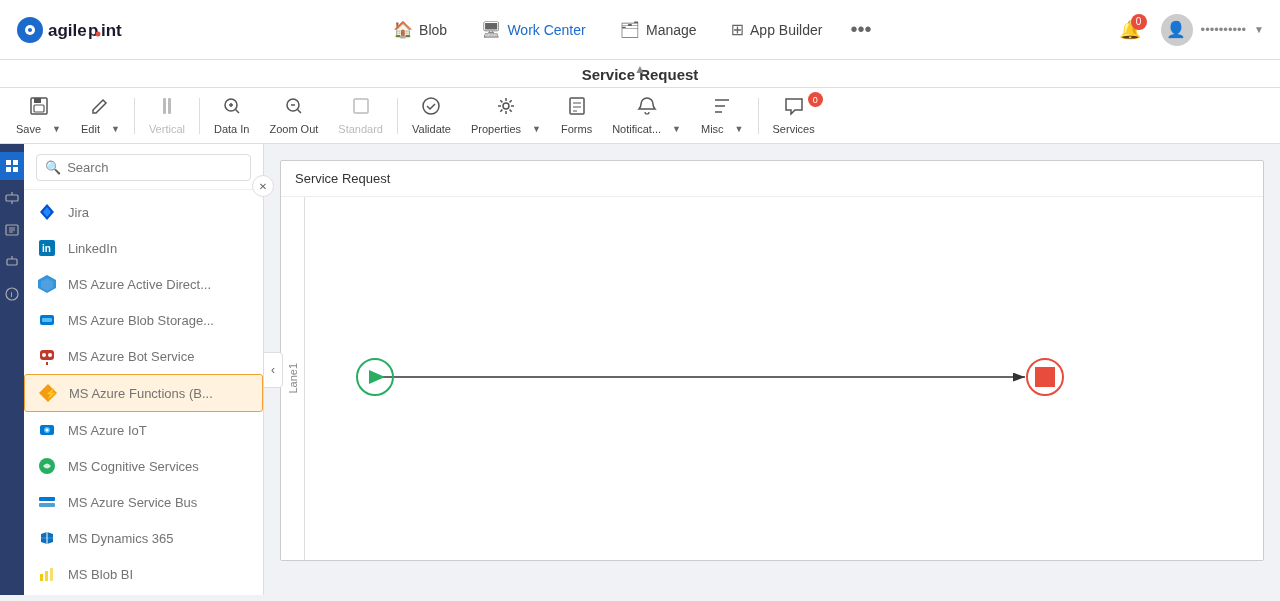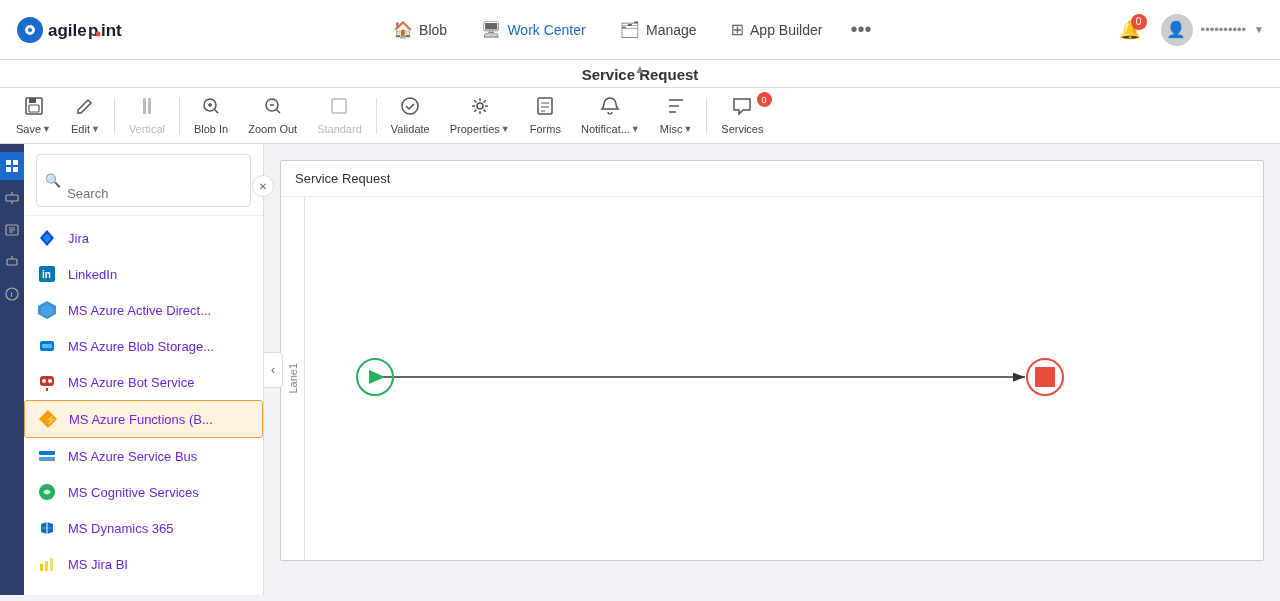--- a/index.html
+++ b/index.html
@@ -125,21 +125,21 @@
       border-radius: 4px;
       min-width: 44px;
       gap: 2px;
       color: #444;
       font-size: 11px;
     }
     .toolbar-btn.disabled { color: #bbb; cursor: default; }
     .toolbar-btn .tb-icon { font-size: 18px; color: #555; }
     .toolbar-btn.disabled .tb-icon { color: #bbb; }
     .toolbar-btn .tb-label { font-size: 11px; white-space: nowrap; }
-    .toolbar-dropdown { display: flex; align-items: center; gap: 1px; }
+    .toolbar-dropdown { display: flex; align-items: center; gap: 11px; }
     .dropdown-arrow { font-size: 9px; color: #666; }
     .toolbar-separator { width: 1px; height: 36px; background: #ddd; margin: 0 2px; }
     .badge-comments {
       position: relative;
     }
     .badge-count {
       position: absolute;
       top: 0;
       right: 0;
       background: #e74c3c;
@@ -203,36 +203,35 @@
       padding: 5px 8px;
       gap: 6px;
       background: #fff;
     }
     .search-box input {
       border: none;
       outline: none;
       font-size: 13px;
       flex: 1;
       color: #0f172a;
-      margin-top: 26px;
     }
     .search-icon { color: #888; font-size: 13px; }
     .panel-list {
       flex: 1;
       overflow-y: auto;
       padding: 4px 0;
     }
     .panel-item {
       display: flex;
       align-items: center;
       padding: 7px 12px;
       gap: 10px;
       cursor: pointer;
       font-size: 13px;
-      color: #6d28d9;
+      color: #737373;
     }
     .panel-item.selected { background: #fff3e0; border: 1px solid #f0a030; border-radius: 3px; }
     .panel-item-icon {
       width: 22px;
       height: 22px;
       display: flex;
       align-items: center;
       justify-content: center;
       flex-shrink: 0;
     }
@@ -431,21 +430,21 @@
 
   <div class="toolbar-btn">
     <span class="tb-icon">
       <svg width="20" height="20" viewBox="0 0 20 20">
         <circle cx="9" cy="9" r="6" stroke="#555" stroke-width="1.5" fill="none"></circle>
         <line x1="7" y1="9" x2="11" y2="9" stroke="#555" stroke-width="1.5"></line>
         <line x1="9" y1="7" x2="9" y2="11" stroke="#555" stroke-width="1.5"></line>
         <line x1="13.5" y1="13.5" x2="17" y2="17" stroke="#555" stroke-width="1.5"></line>
       </svg>
     </span>
-    <span class="tb-label">Blob In</span>
+    <span class="tb-label">Data In</span>
   </div>
 
   <div class="toolbar-btn">
     <span class="tb-icon">
       <svg width="20" height="20" viewBox="0 0 20 20">
         <circle cx="9" cy="9" r="6" stroke="#555" stroke-width="1.5" fill="none"></circle>
         <line x1="7" y1="9" x2="11" y2="9" stroke="#555" stroke-width="1.5"></line>
         <line x1="13.5" y1="13.5" x2="17" y2="17" stroke="#555" stroke-width="1.5"></line>
       </svg>
     </span>
@@ -643,39 +642,49 @@
       <div class="panel-item selected">
         <div class="panel-item-icon">
           <svg width="20" height="20" viewBox="0 0 20 20">
             <polygon points="10,1 19,10 10,19 1,10" fill="#f39c12"></polygon>
             <text x="7" y="14" font-size="10" font-weight="bold" fill="white">⚡</text>
           </svg>
         </div>
         <span>MS Azure Functions (B...</span>
       </div>
 
+      <div class="panel-item">
+        <div class="panel-item-icon">
+          <svg width="20" height="20" viewBox="0 0 20 20">
+            <rect x="3" y="5" width="14" height="10" rx="2" fill="#0078d4"></rect>
+            <circle cx="10" cy="10" r="3" fill="#50c0f0"></circle>
+            <circle cx="10" cy="10" r="1.5" fill="white"></circle>
+          </svg>
+        </div>
+        <span>MS Azure IoT</span>
+      </div>
+
+      <div class="panel-item">
+        <div class="panel-item-icon">
+          <svg width="20" height="20" viewBox="0 0 20 20">
+            <circle cx="10" cy="10" r="8" fill="#27ae60"></circle>
+            <path d="M6 10 Q10 5 14 10 Q10 15 6 10" fill="white" opacity="0.8"></path>
+          </svg>
+        </div>
+        <span>MS Cognitive Services</span>
+      </div>
 
       <div class="panel-item">
         <div class="panel-item-icon">
           <svg width="20" height="20" viewBox="0 0 20 20">
             <rect x="2" y="5" width="16" height="4" rx="1" fill="#0078d4"></rect>
             <rect x="2" y="11" width="16" height="4" rx="1" fill="#50a0d4"></rect>
           </svg>
         </div>
         <span>MS Azure Service Bus</span>
-      </div>
-
-      <div class="panel-item">
-        <div class="panel-item-icon">
-          <svg width="20" height="20" viewBox="0 0 20 20">
-            <circle cx="10" cy="10" r="8" fill="#27ae60"></circle>
-            <path d="M6 10 Q10 5 14 10 Q10 15 6 10" fill="white" opacity="0.8"></path>
-          </svg>
-        </div>
-        <span>MS Cognitive Services</span>
       </div>
 
       <div class="panel-item">
         <div class="panel-item-icon">
           <svg width="20" height="20" viewBox="0 0 20 20">
             <path d="M4 6 L10 4 L16 6 L16 14 L10 16 L4 14 Z" fill="#106ebe"></path>
             <path d="M10 4 L10 16" stroke="white" stroke-width="1"></path>
             <path d="M4 10 L16 10" stroke="white" stroke-width="0.5" opacity="0.5"></path>
           </svg>
         </div>
@@ -683,21 +692,21 @@
       </div>
 
       <div class="panel-item">
         <div class="panel-item-icon">
           <svg width="20" height="20" viewBox="0 0 20 20">
             <rect x="3" y="10" width="3" height="7" fill="#f2c811"></rect>
             <rect x="8" y="7" width="3" height="10" fill="#f2c811" opacity="0.8"></rect>
             <rect x="13" y="4" width="3" height="13" fill="#f2c811" opacity="0.6"></rect>
           </svg>
         </div>
-        <span>MS Jira BI</span>
+        <span>MS Blob BI</span>
       </div>
 
     </div>
 
     <div class="close-panel" style="top:42px;right:-11px;">✕</div>
 
     <div class="collapse-arrow">‹</div>
   </div>
 
   <div class="canvas-area">

